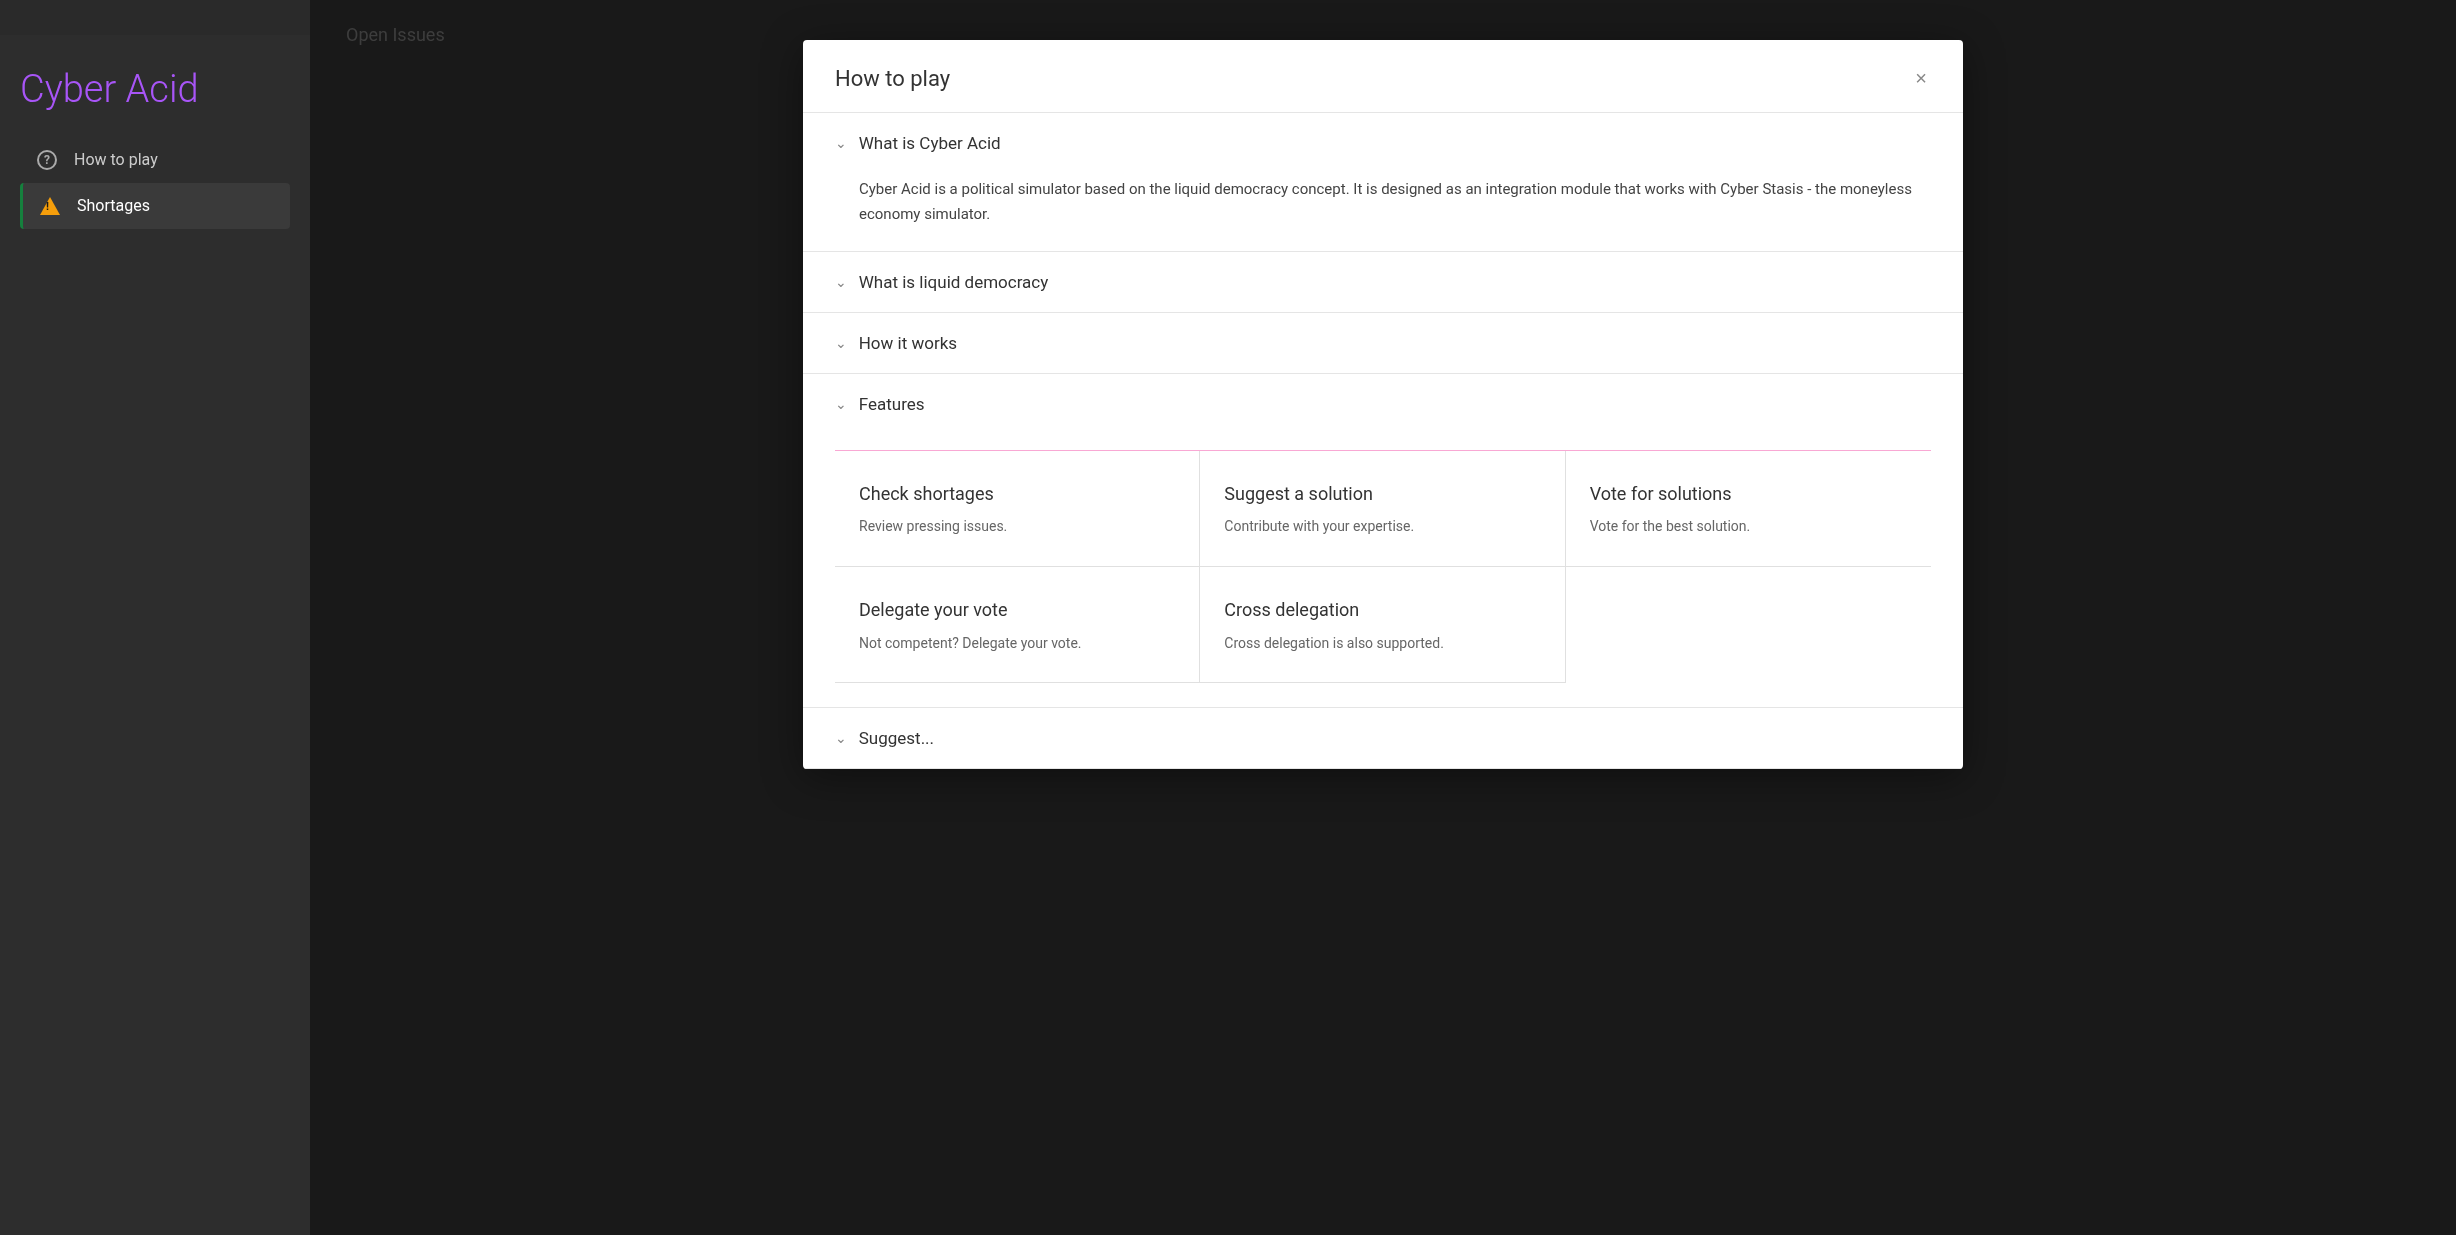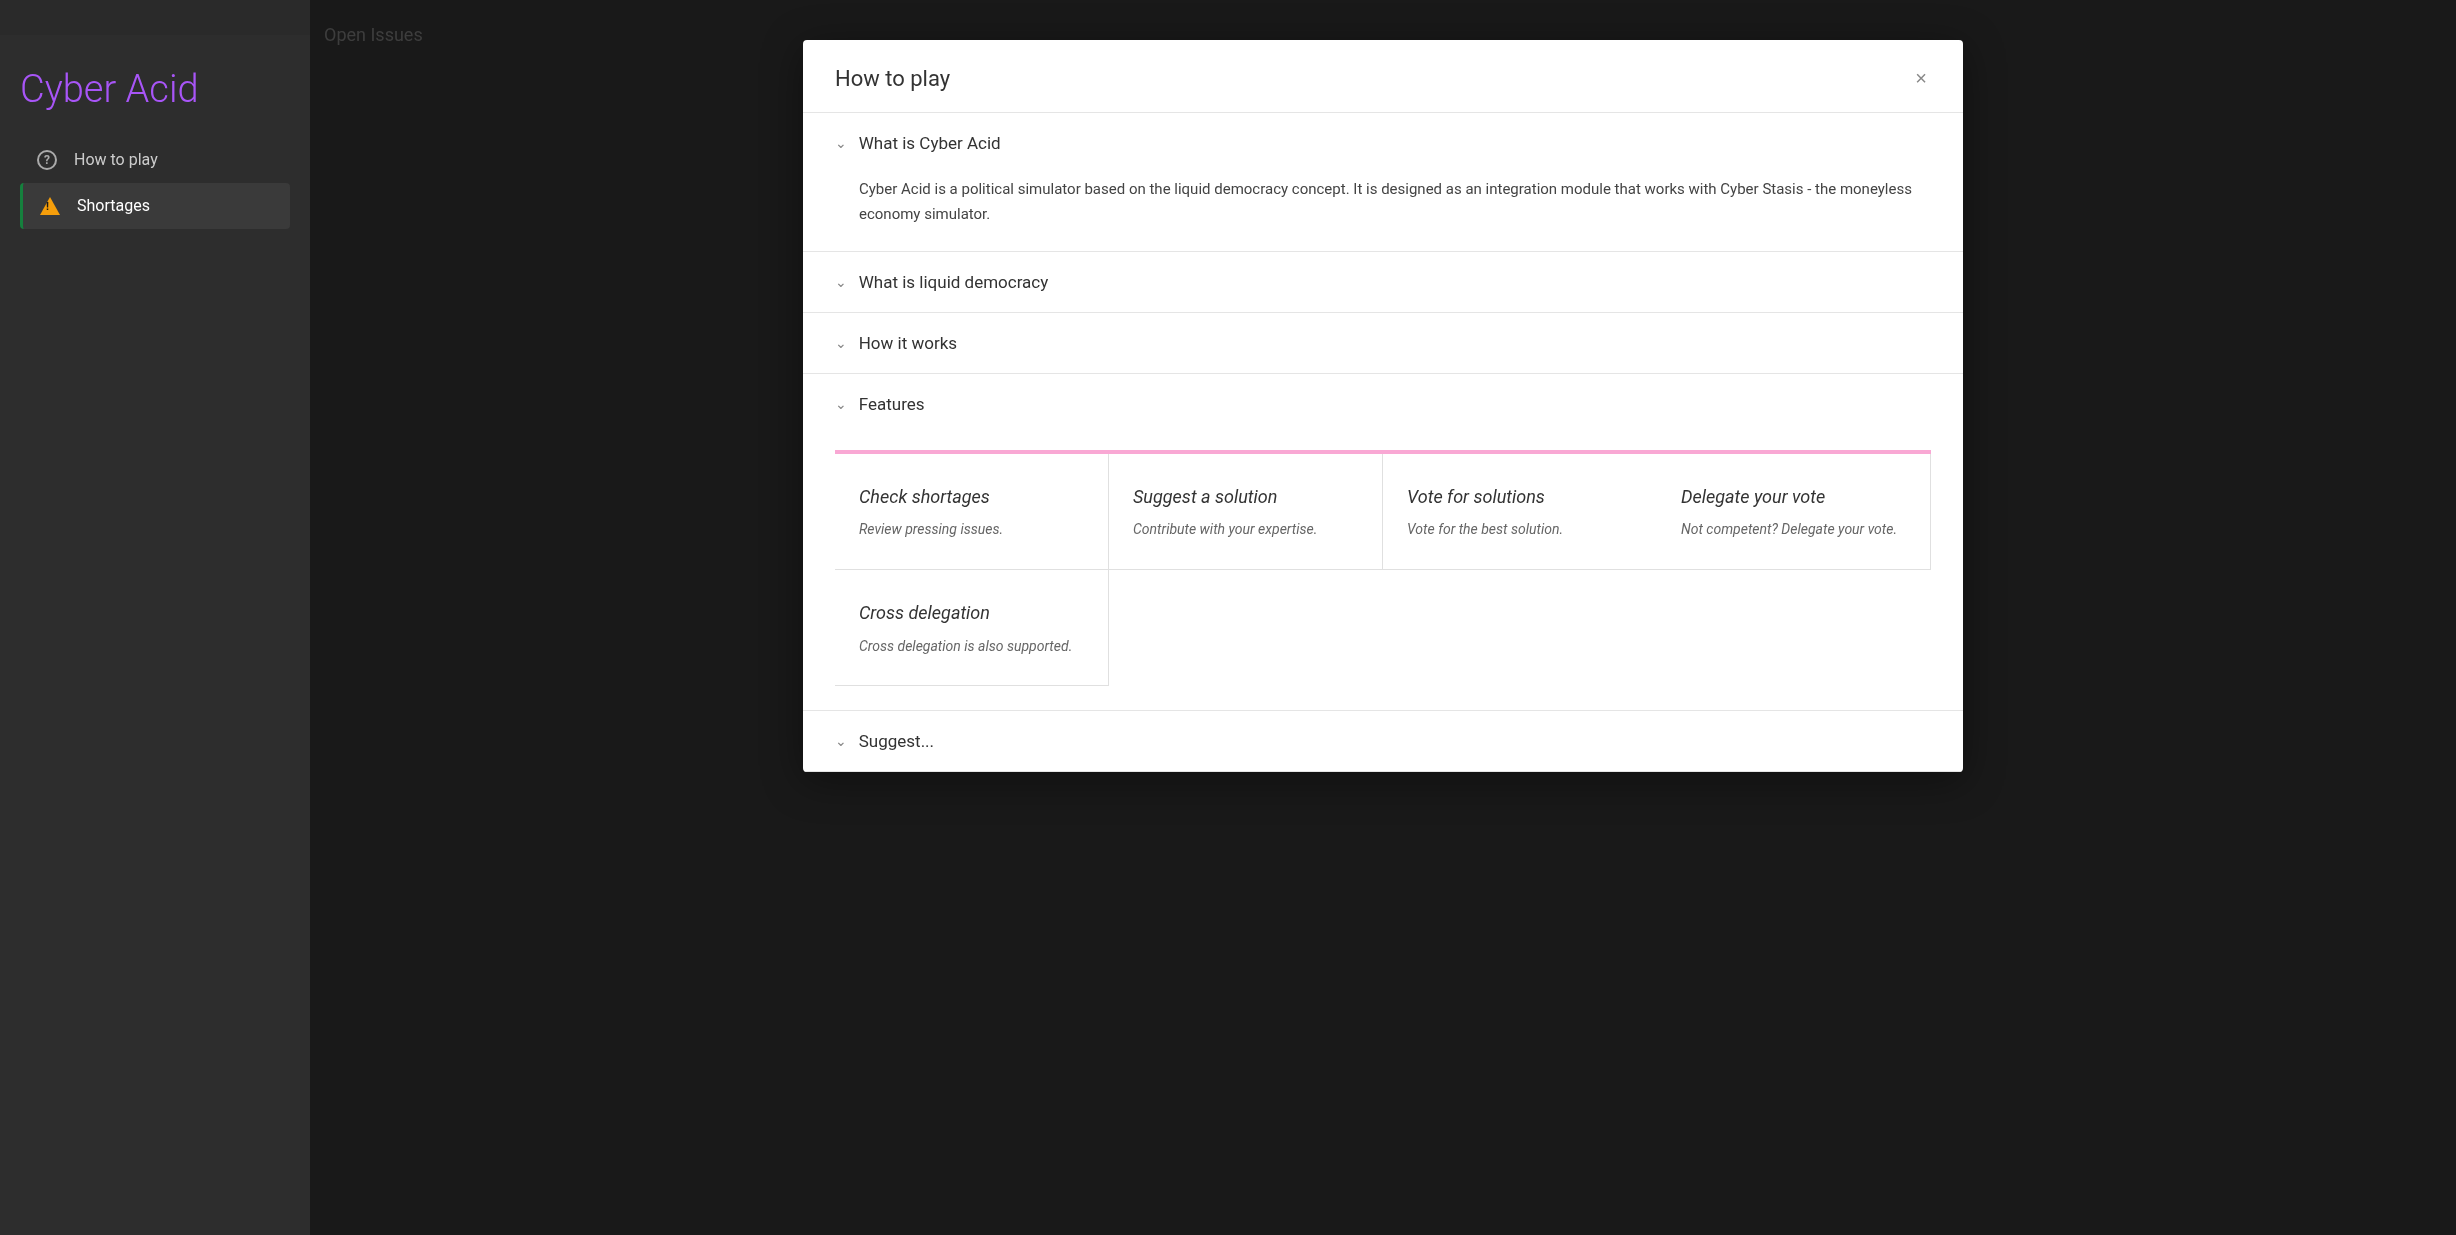--- a/index.html
+++ b/index.html
@@ -106,21 +106,21 @@
     
     .main {
       flex: 1;
       background: #2a2a2a;
       position: relative;
       display: flex;
       flex-direction: column;
     }
 
     .main-header {
-      padding: 24px 14px 16px;
+      padding: 24px 36px 16px;
       color: #666;
       font-size: 18px;
     }
 
     
     .modal-overlay {
       position: absolute;
       top: 0; left: 0; right: 0; bottom: 0;
       background: rgba(0,0,0,0.4);
       display: flex;
@@ -201,24 +201,23 @@
     .accordion-content {
       padding: 4px 32px 24px 56px;
       color: #444;
       font-size: 15px;
       line-height: 1.65;
     }
 
     
     .features-grid {
       display: grid;
-      grid-template-columns: 1fr 1fr 1fr 1fr;
+      grid-template-columns: 1fr 1fr 1fr;
       margin: 16px 0 8px;
-      border-top: 4px solid #f9a8d4;
-      font-style: italic;
+      border-top: 1px solid #f9a8d4;
     }
 
     .feature-cell {
       padding: 28px 24px;
       border-right: 1px solid #e0e0e0;
       border-bottom: 1px solid #e0e0e0;
     }
 
     .feature-cell:nth-child(3),
     .feature-cell:nth-child(6) {

